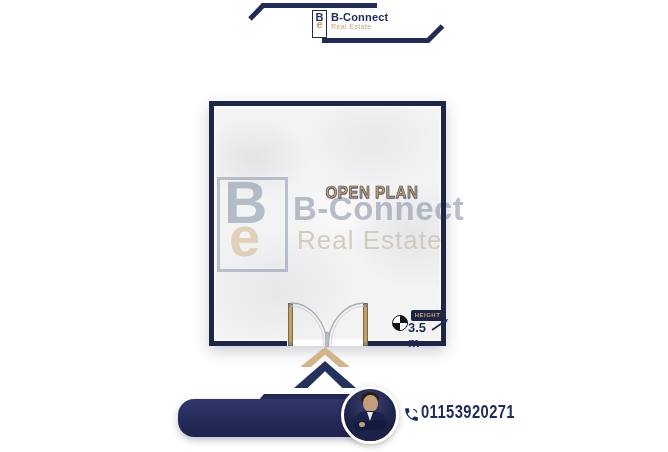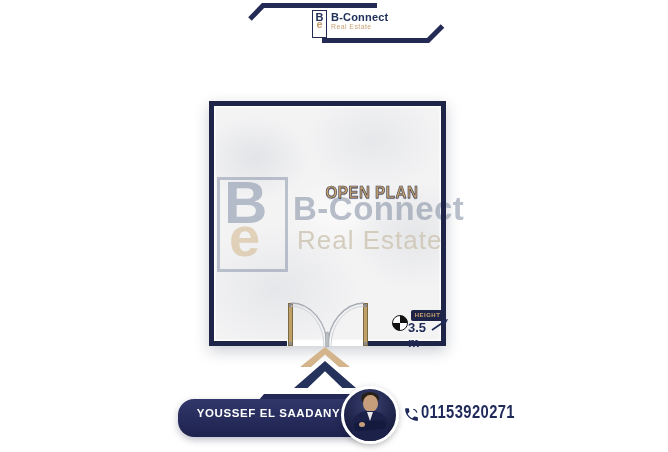--- a/index.html
+++ b/index.html
@@ -146,21 +146,20 @@
       <path d="M432,330 L443,322.5" fill="none" stroke="#1e2a55" stroke-width="1.6"></path>
       <polygon points="448,319 440.5,321 444.5,326" fill="#1e2a55"></polygon>
     </g>
   </svg>
 
   <div class="abs chev chev-navy"></div>
   <div class="abs chev chev-tan"></div>
 
   <div class="abs banner-lip"></div>
   <div class="abs banner"></div>
-  <div class="abs agent-name">YOUSSEF EL SAADANY</div>
 
   <div class="abs photo-ring">
     <div class="av av-hair"></div>
     <div class="av av-face"></div>
     <div class="av av-body"></div>
     <div class="av av-shirt"></div>
     <div class="av av-arms"></div>
     <div class="av av-hand"></div>
   </div>
 

